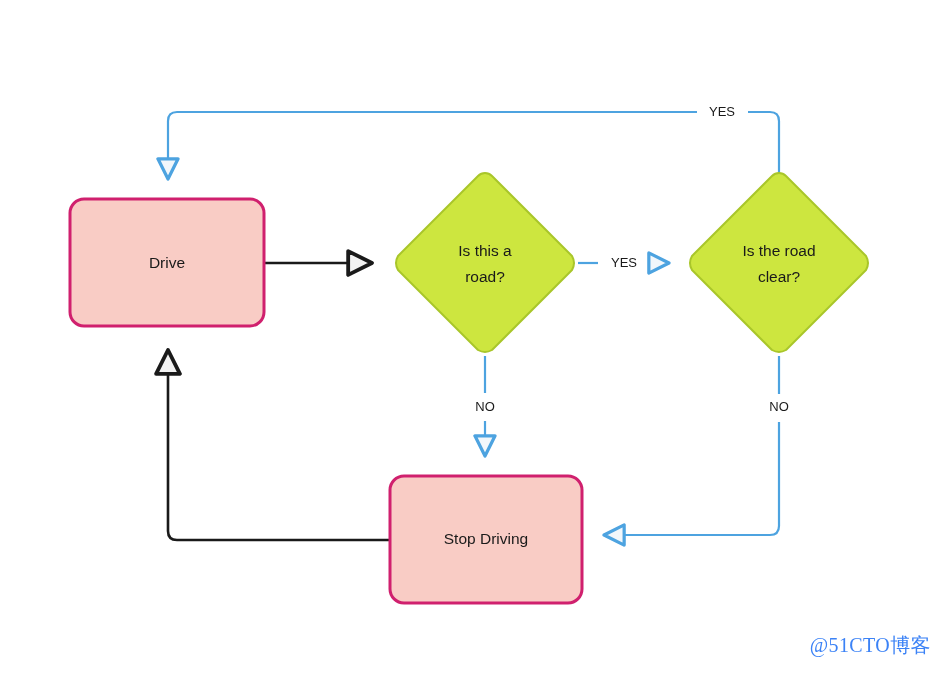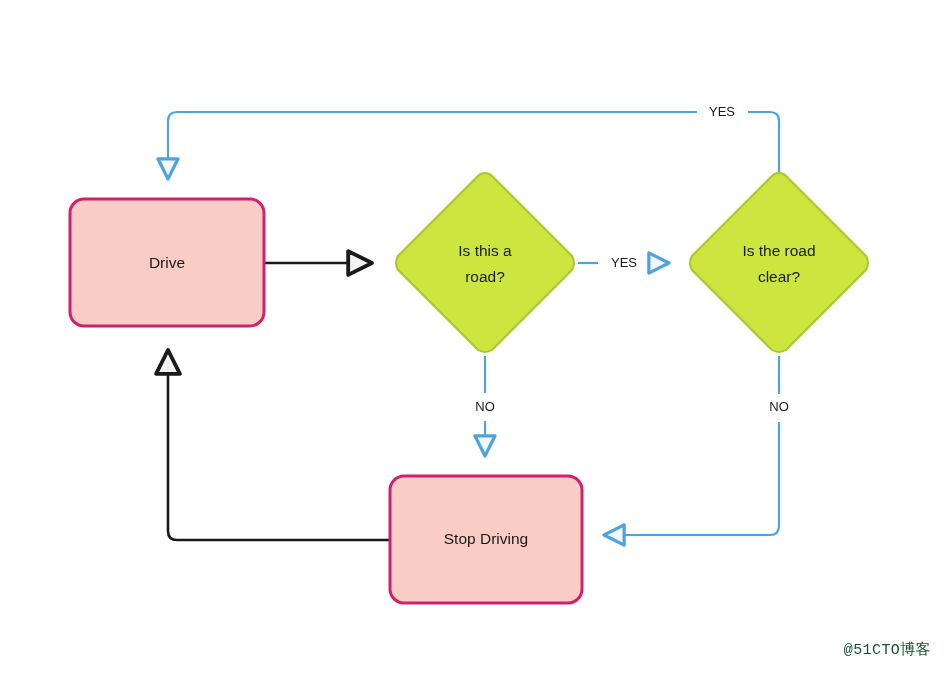--- a/index.html
+++ b/index.html
@@ -37,23 +37,23 @@
     font-family: "Liberation Sans", sans-serif;
     font-size: 13px;
     fill: #1a1a1a;
     text-anchor: middle;
     dominant-baseline: middle;
   }
   .watermark {
     position: absolute;
     right: 14px;
     bottom: 18px;
-    font-family: Liberation Mono, monospace;
-    font-size: 15px;
-    color: #14532d;
+    font-family: Liberation Serif, serif;
+    font-size: 20px;
+    color: #3b82f6;
     letter-spacing: 0.4px;
     user-select: none;
   }
   .proc-rect {
     stroke-width: 3;
     stroke-linejoin: round;
   }
   .dec-diamond {
     stroke-width: 2;
     stroke-linejoin: round;

